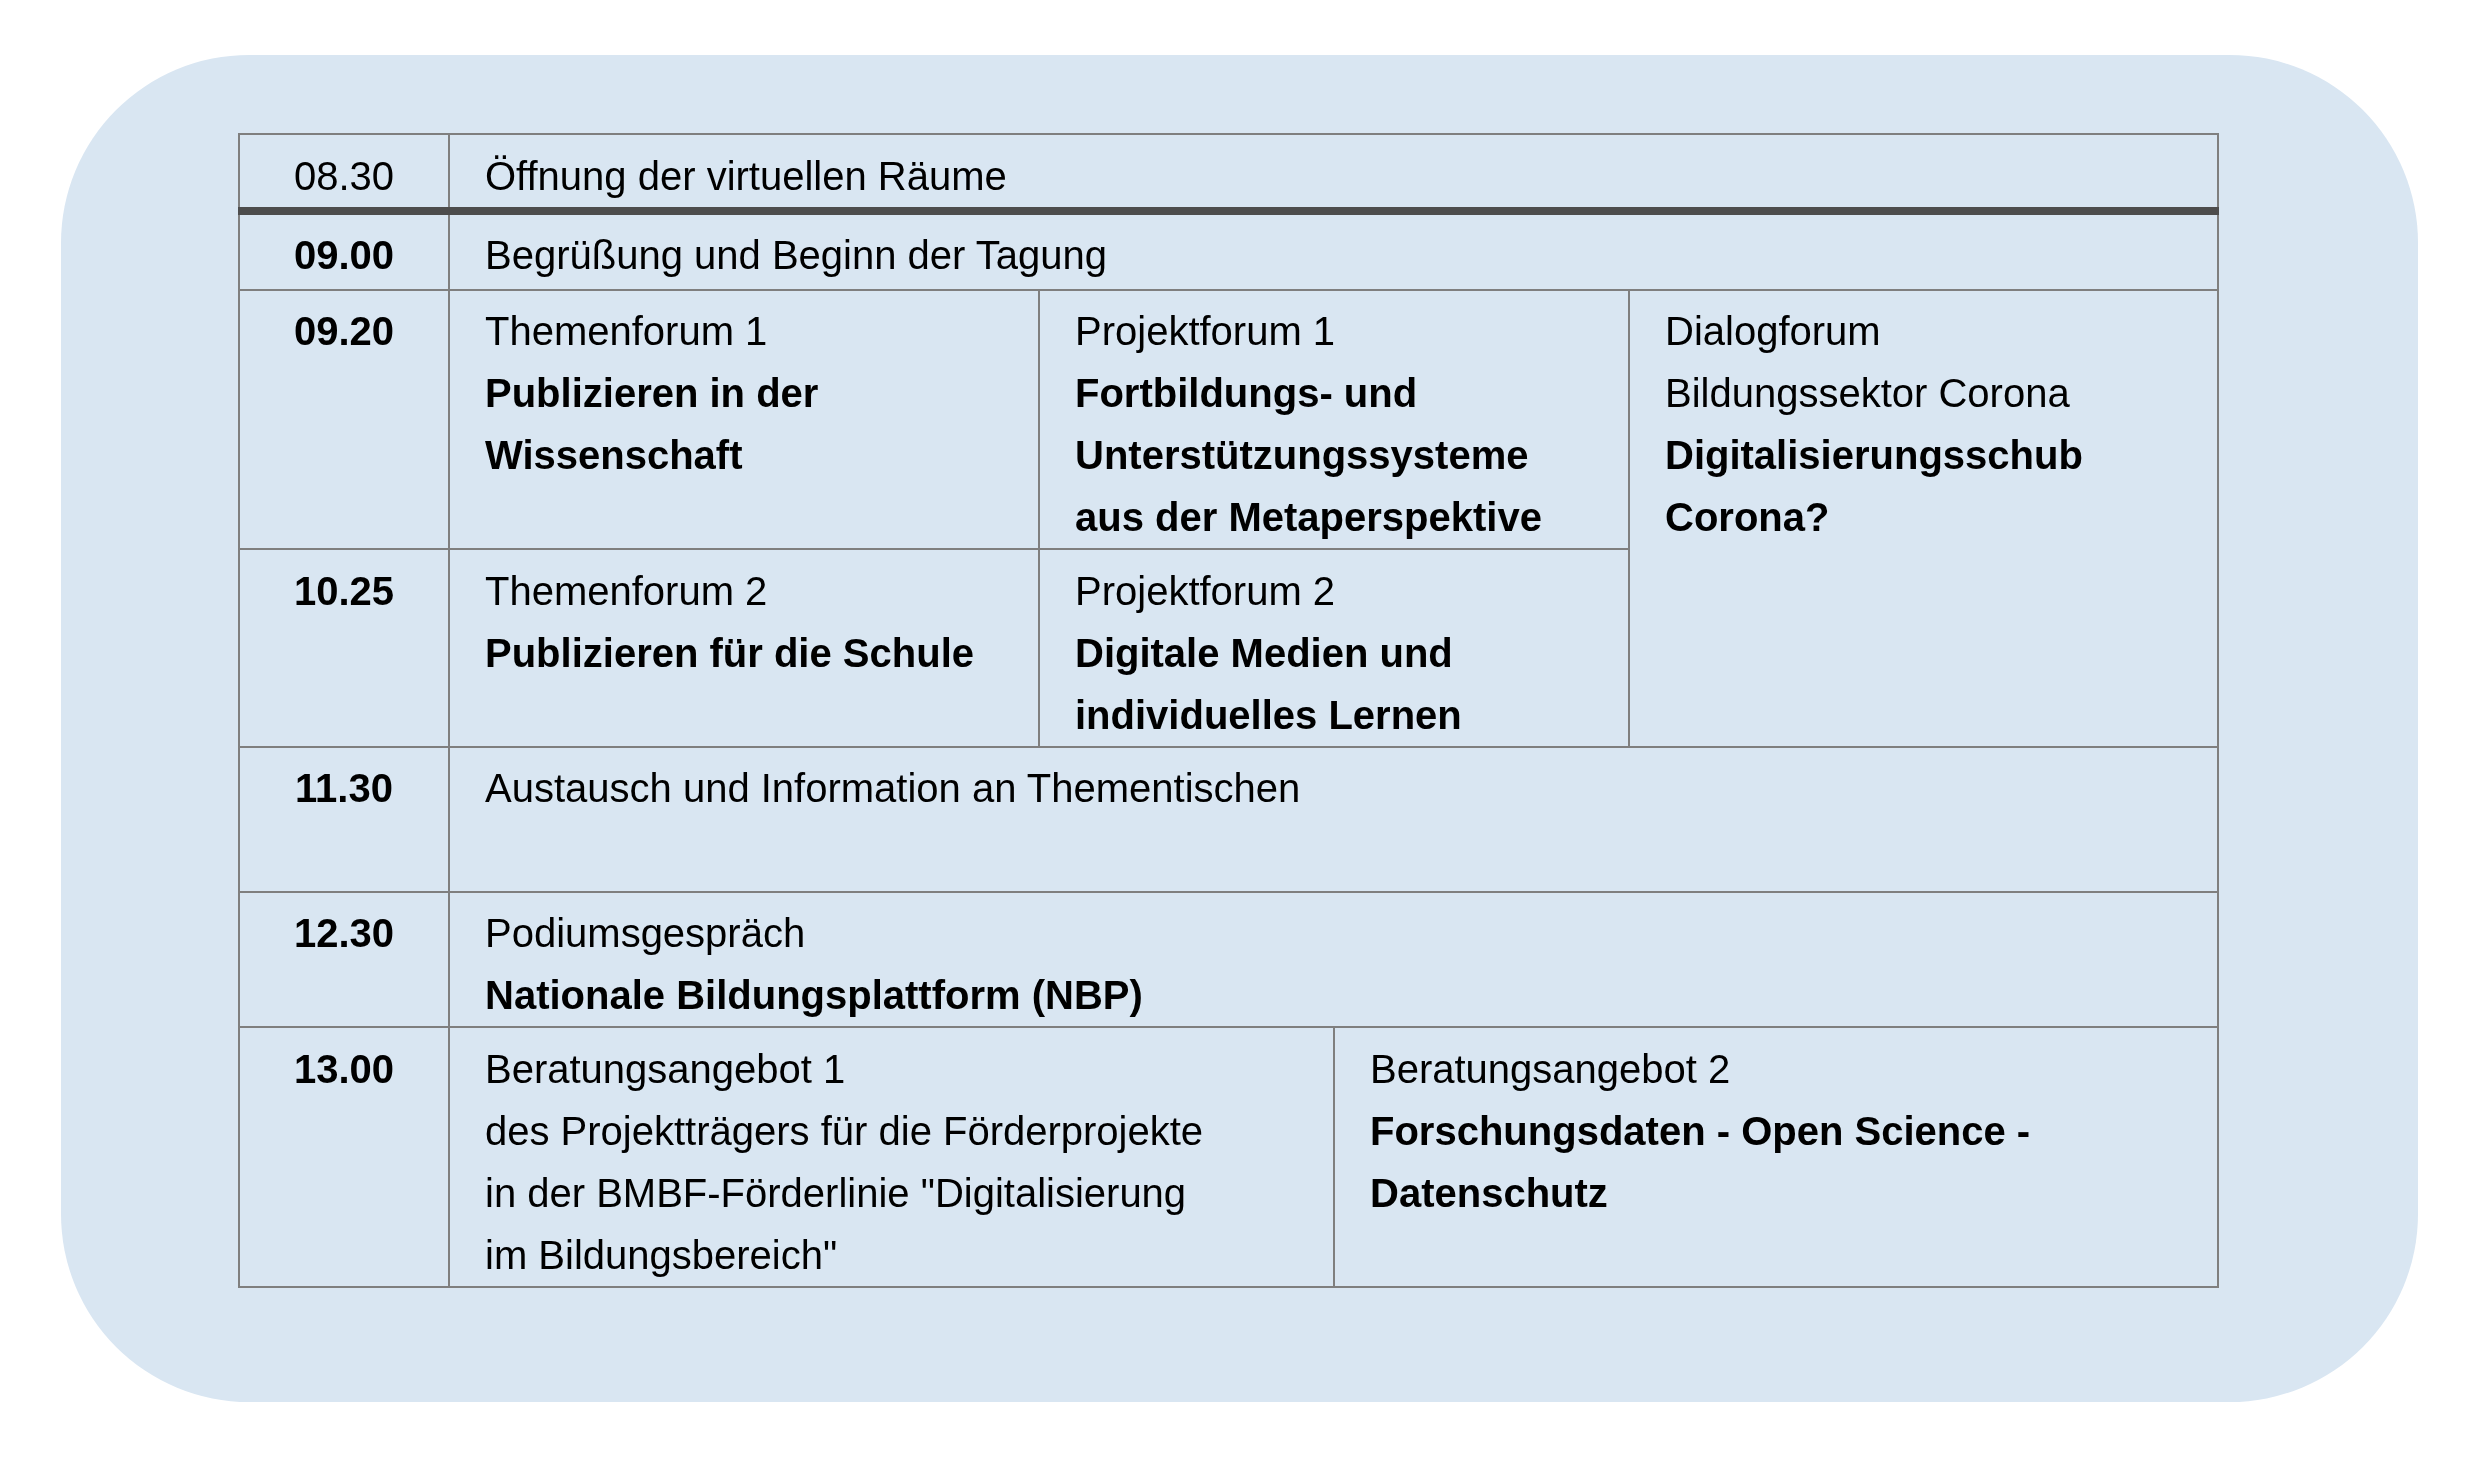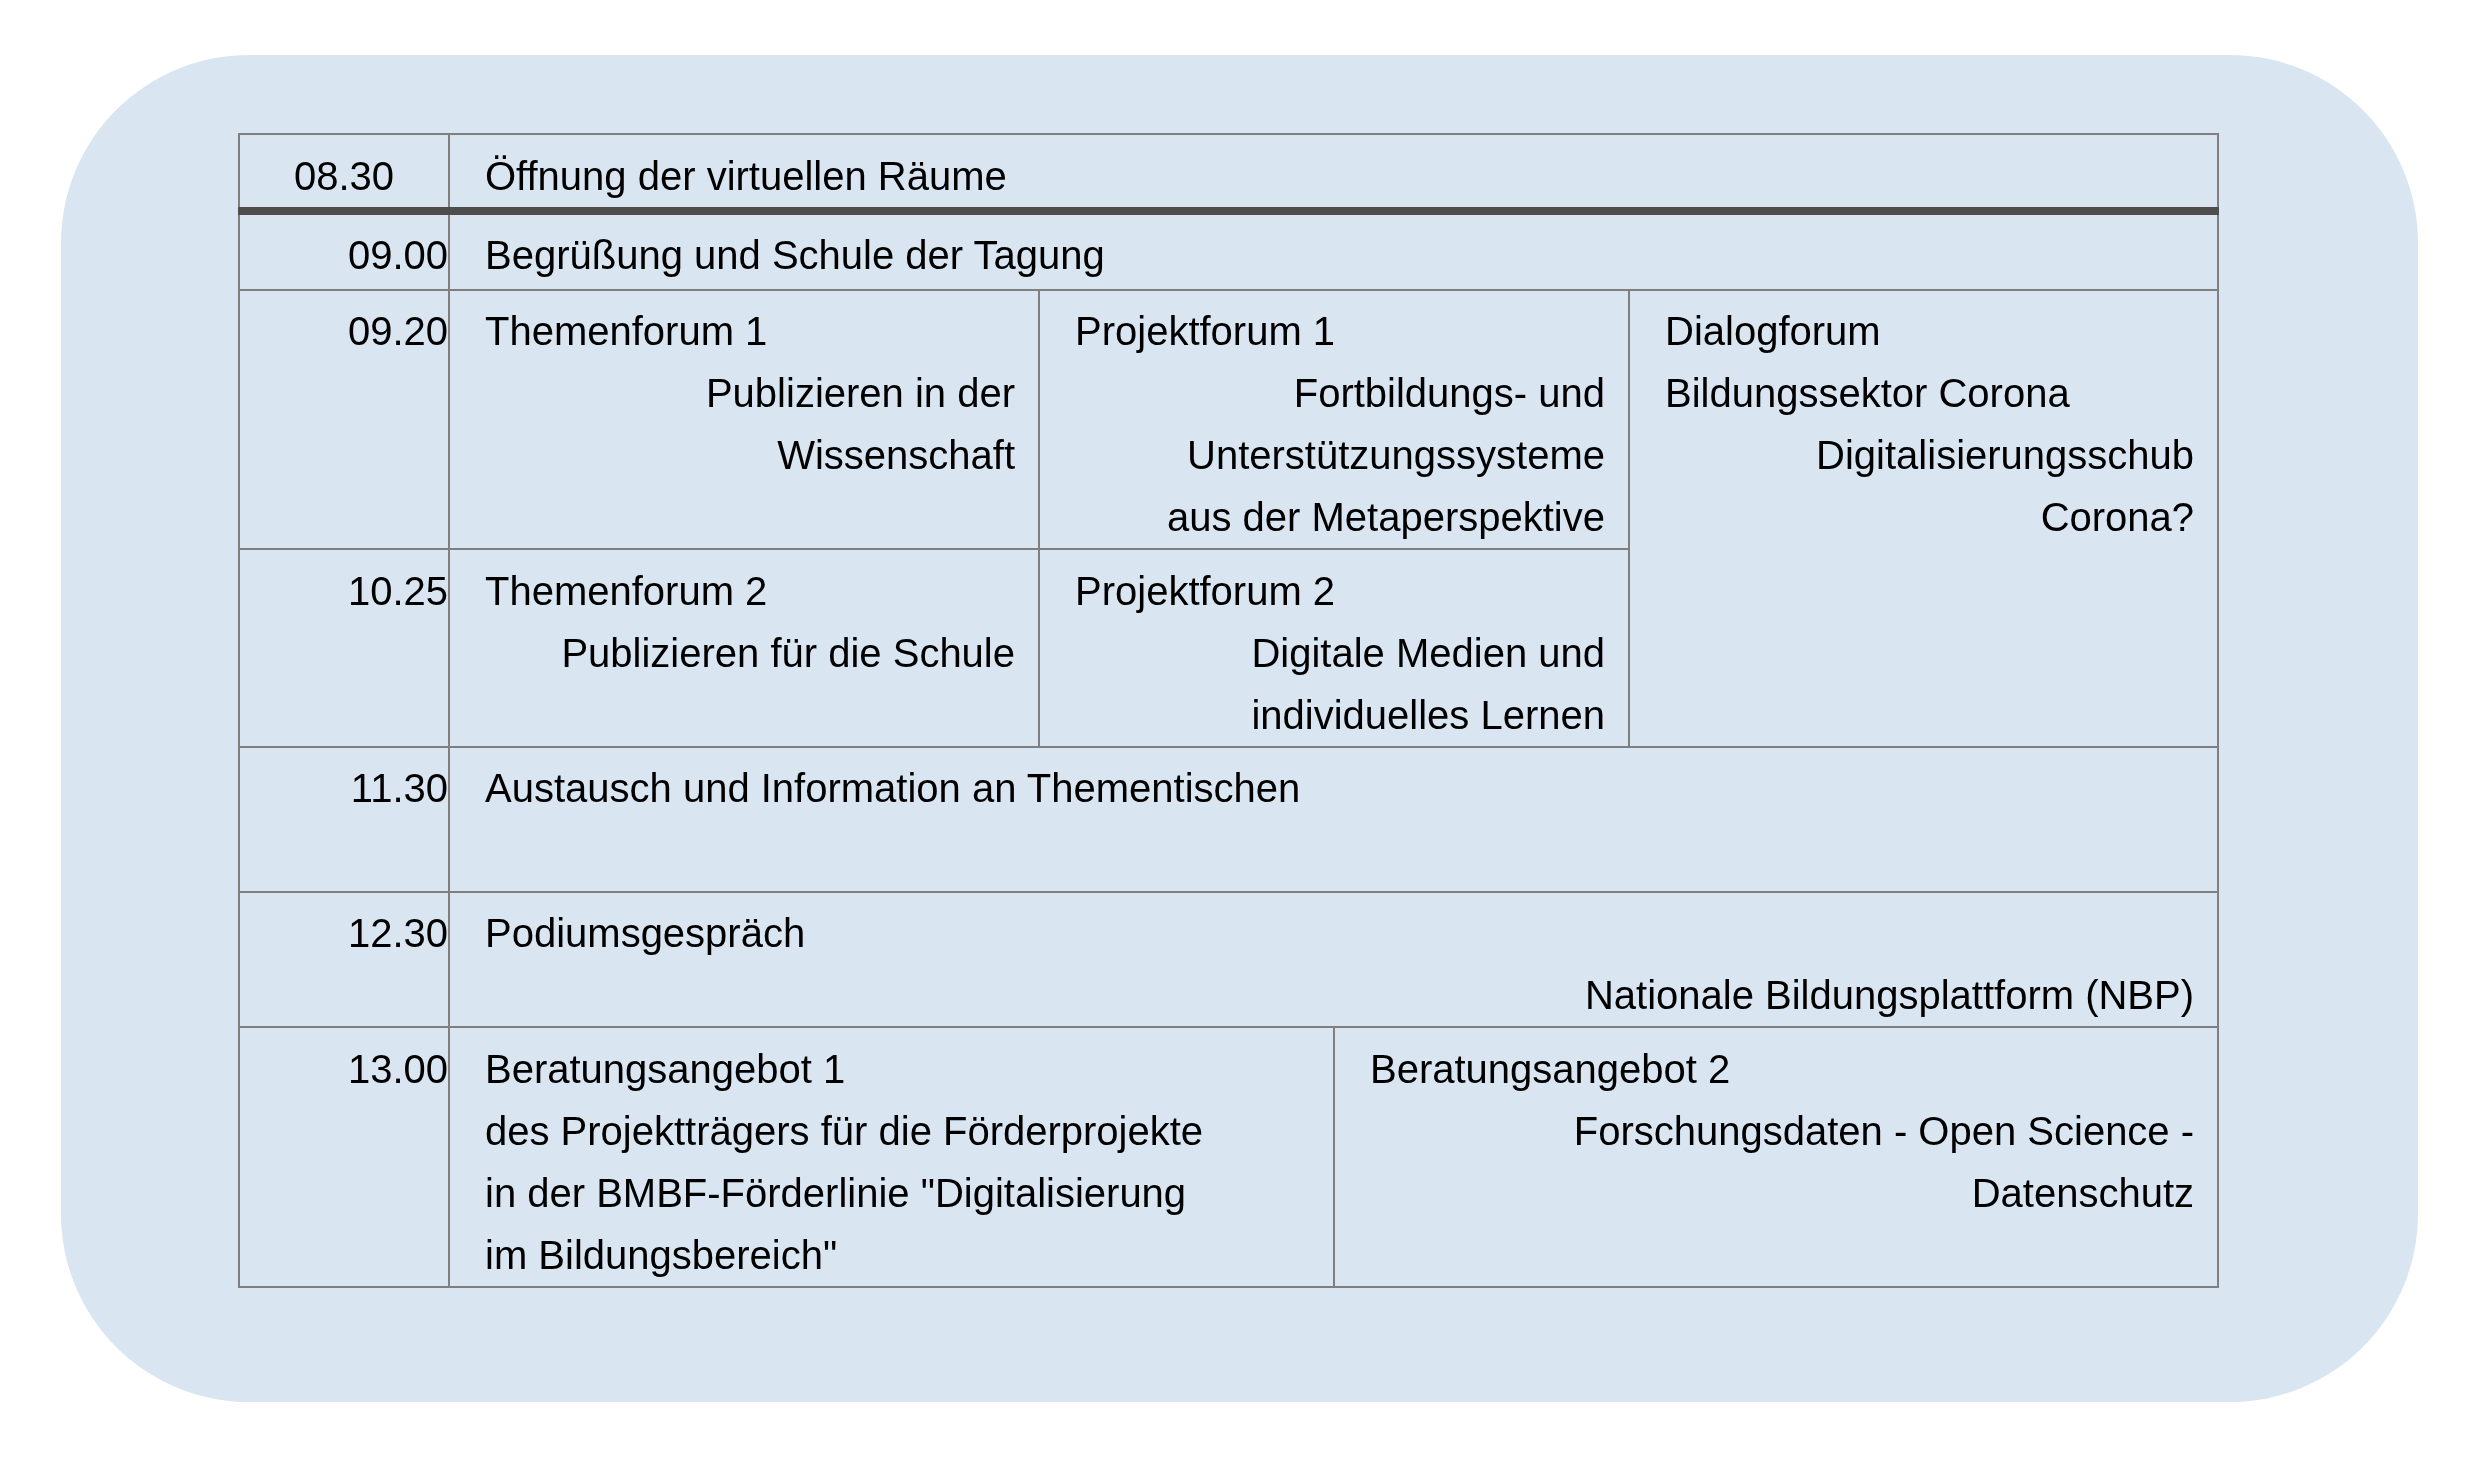--- a/index.html
+++ b/index.html
@@ -46,21 +46,21 @@
   tr.r4{height:192px}
   tr.r5{height:145px}
   tr.r6{height:122px}
   tr.r7{height:248px}
   tr.r1 td{border-bottom:8.7px solid var(--grid-strong);}
   .ln{
     font-size:40px;
     line-height:62px;
     white-space:nowrap;
   }
-  .b{font-weight:400;text-align:right;}
+  .b{font-weight:700;}
   .time .ln{white-space:nowrap;}
 </style>
 </head>
 <body>
 
 <div class="card"></div>
 
 <table class="schedule">
   <colgroup>
     <col style="width:210px">
@@ -80,21 +80,21 @@
     <td colspan="6">
       <div class="ln">Öffnung der virtuellen Räume</div>
     </td>
   </tr>
 
   <tr class="r2">
     <td class="time">
       <div class="ln b">09.00</div>
     </td>
     <td colspan="6">
-      <div class="ln">Begrüßung und Schule der Tagung</div>
+      <div class="ln">Begrüßung und Beginn der Tagung</div>
     </td>
   </tr>
 
   <tr class="r3">
     <td class="time">
       <div class="ln b">09.20</div>
     </td>
     <td colspan="2">
       <div class="ln">Themenforum 1</div>
       <div class="ln b">Publizieren in der</div>

